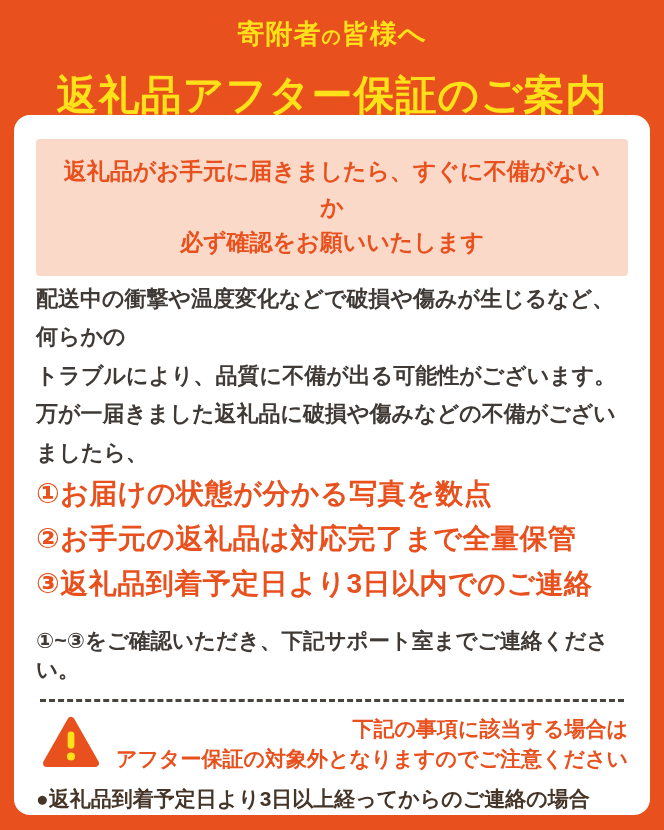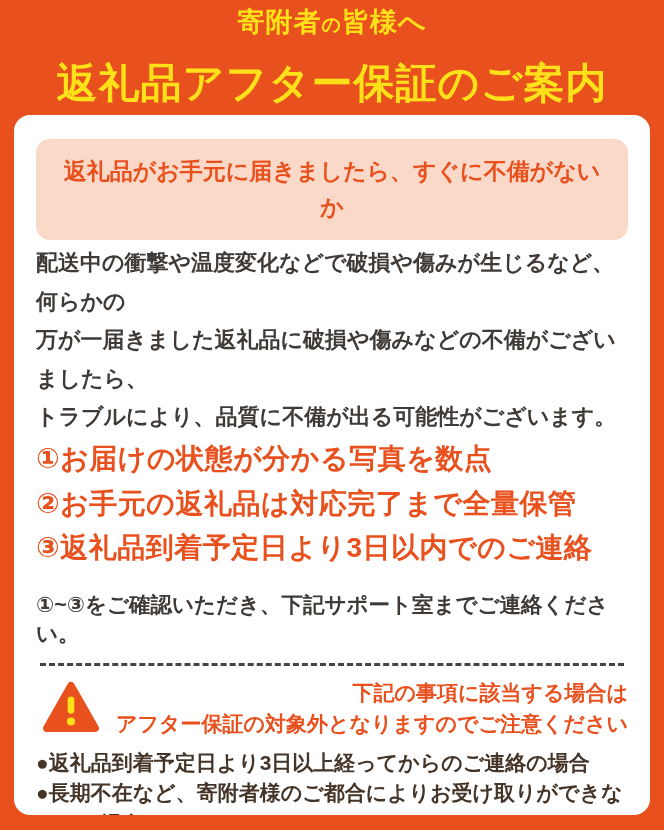--- a/index.html
+++ b/index.html
@@ -1,30 +1,30 @@
 <!DOCTYPE html>
 <html><head>
 <meta charset="utf-8">
 <style>
   html,body{margin:0;padding:0;}
   body{width:664px;height:830px;font-family:"Liberation Sans","DejaVu Sans",sans-serif;}
   .page{position:relative;width:664px;height:830px;background:#E8501D;overflow:hidden;}
 
   
-  .header{padding-top:4px;text-align:center;color:#FFE11A;}
+  .header{padding-top:16px;text-align:center;color:#FFE11A;}
   .header-sub{font-size:27px;font-weight:900;letter-spacing:1px;}
   .header-sub .small{font-size:19px;}
   .header-title{font-size:41px;font-weight:900;letter-spacing:1px;margin-top:16px;}
 
   
   .panel{position:absolute;left:14px;right:14px;top:115px;bottom:15px;background:#ffffff;
          border-radius:16px;box-sizing:border-box;padding:24px 22px 10px 22px;
          display:flex;flex-direction:column;overflow:hidden;}
 
-  .notice{background:#FBD9C8;border-radius:14px;text-align:center;color:#E8501D;
+  .notice{background:#FBD9C8;border-radius:4px;text-align:center;color:#E8501D;
           font-weight:800;font-size:23px;line-height:1.55;padding:15px 20px;}
 
   .intro{margin-top:4px;font-size:22px;color:#3F3A36;font-weight:600;line-height:1.75;}
 
   .steps{color:#E8501D;font-weight:900;font-size:28px;line-height:1.6;margin-top:0;letter-spacing:0.5px;}
 
   .steps-note{font-size:21.5px;color:#3F3A36;font-weight:600;margin-top:19px;}
 
   .dashed{border:none;border-top:3px dashed #4A443F;margin:15px 4px 12px 4px;}
 
@@ -39,26 +39,27 @@
 
   <div class="header">
     <div class="header-sub"><span>寄附者</span><span class="small">の</span><span>皆様へ</span></div>
     <div class="header-title">返礼品アフター保証のご案内</div>
   </div>
 
   <div class="panel">
 
     <div class="notice">
       <div>返礼品がお手元に届きましたら、すぐに不備がないか</div>
+      <div>必ず確認をお願いいたします</div>
     </div>
 
     <div class="intro">
       <div>配送中の衝撃や温度変化などで破損や傷みが生じるなど、何らかの</div>
+      <div>トラブルにより、品質に不備が出る可能性がございます。</div>
       <div>万が一届きました返礼品に破損や傷みなどの不備がございましたら、</div>
-      <div>トラブルにより、品質に不備が出る可能性がございます。</div>
     </div>
 
     <div class="steps">
       <div>①お届けの状態が分かる写真を数点</div>
       <div>②お手元の返礼品は対応完了まで全量保管</div>
       <div>③返礼品到着予定日より3日以内でのご連絡</div>
     </div>
 
     <div class="steps-note">①~③をご確認いただき、下記サポート室までご連絡ください。</div>
 

